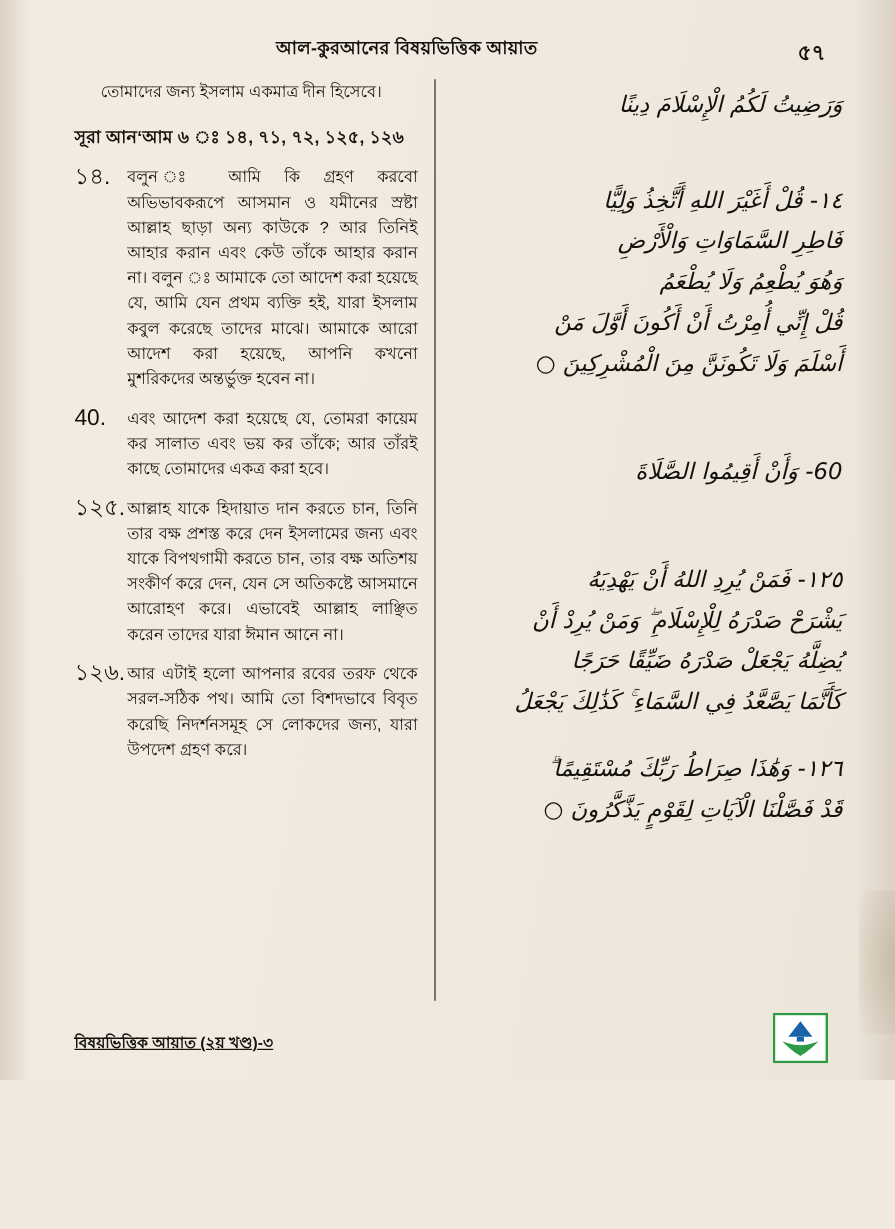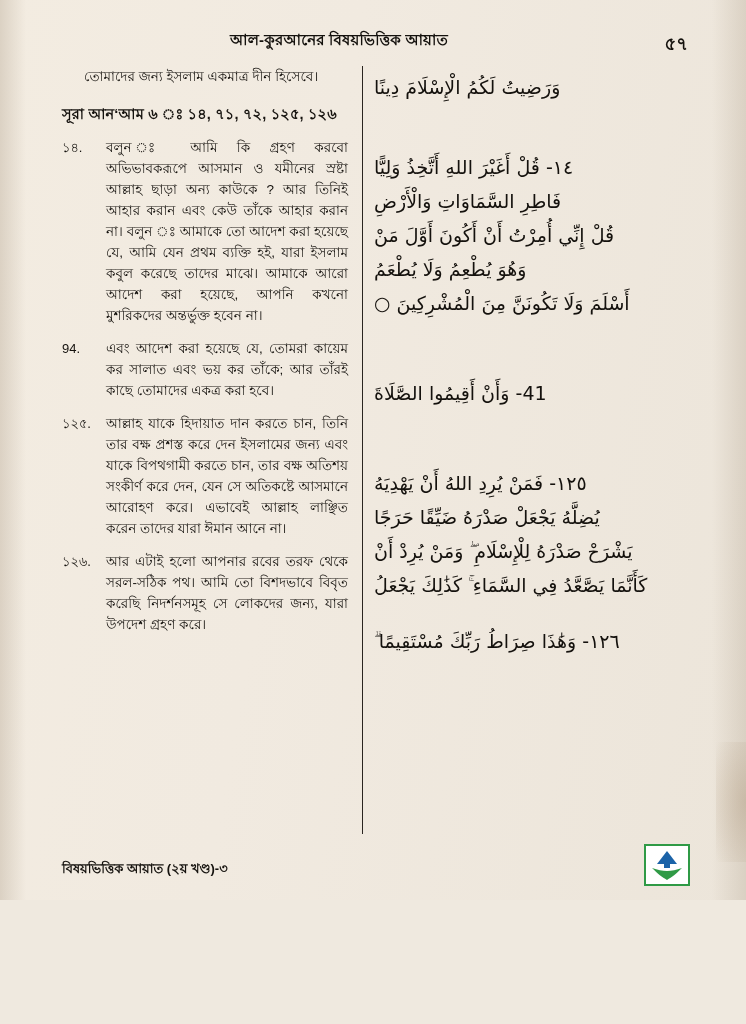--- a/index.html
+++ b/index.html
@@ -112,44 +112,45 @@
     font-weight: 700;
     margin: 16px 0 10px 0;
     letter-spacing: .2px;
   }
   .bn-item {
     display: flex;
     margin-bottom: 12px;
   }
   .bn-num {
     flex: 0 0 44px;
-    font-size: 13px;
+    font-size: 19px;
     line-height: 21px;
     padding-top: 0px;
     white-space: nowrap;
   }
   .bn-text {
     flex: 1 1 auto;
     font-size: 13.5px;
     line-height: 21px;
     text-align: justify;
     text-justify: inter-word;
   }
 
   
   .col-ar {
     position: absolute;
     left: 312px;
     right: 0;
     top: 0;
     bottom: 0;
     direction: rtl;
-    text-align: left;
+    text-align: right;
     font-family: "DejaVu Sans", sans-serif;
     color: #14110d;
+    font-style: italic;
   }
   .ar-block {
     margin-bottom: 22px;
   }
   .ar-line {
     font-size: 19px;
     line-height: 34px;
     white-space: nowrap;
     letter-spacing: 0px;
   }
@@ -164,20 +165,21 @@
   .ar-b126 { }
 
   .footer {
     position: absolute;
     left: 62px;
     bottom: 20px;
     font-family: "Liberation Sans", sans-serif;
     font-size: 13px;
     font-weight: 600;
     color: #15120e;
+    text-decoration: underline;
   }
   .logo {
     position: absolute;
     right: 56px;
     bottom: 14px;
     width: 46px;
     height: 42px;
   }
   .logo svg { display: block; }
 </style>
@@ -203,21 +205,21 @@
 
       <div class="bn-surah">সূরা আন‘আম ৬ ঃ ১৪, ৭১, ৭২, ১২৫, ১২৬</div>
 
       <div class="bn-item">
         <div class="bn-num">১৪.</div>
         <div class="bn-text">বলুন ঃ আমি কি গ্রহণ করবো অভিভাবকরূপে আসমান ও যমীনের স্রষ্টা আল্লাহ ছাড়া অন্য কাউকে ? আর তিনিই আহার করান এবং কেউ তাঁকে আহার করান না। বলুন ঃ আমাকে তো আদেশ করা হয়েছে যে, আমি যেন প্রথম ব্যক্তি হই, যারা ইসলাম কবুল করেছে তাদের মাঝে। আমাকে আরো আদেশ করা হয়েছে, আপনি কখনো মুশরিকদের অন্তর্ভুক্ত হবেন না।</div>
       </div>
 
 
       <div class="bn-item">
-        <div class="bn-num">94.</div>
+        <div class="bn-num">40.</div>
         <div class="bn-text">এবং আদেশ করা হয়েছে যে, তোমরা কায়েম কর সালাত এবং ভয় কর তাঁকে; আর তাঁরই কাছে তোমাদের একত্র করা হবে।</div>
       </div>
 
       <div class="bn-item">
         <div class="bn-num">১২৫.</div>
         <div class="bn-text">আল্লাহ যাকে হিদায়াত দান করতে চান, তিনি তার বক্ষ প্রশস্ত করে দেন ইসলামের জন্য এবং যাকে বিপথগামী করতে চান, তার বক্ষ অতিশয় সংকীর্ণ করে দেন, যেন সে অতিকষ্টে আসমানে আরোহণ করে। এভাবেই আল্লাহ লাঞ্ছিত করেন তাদের যারা ঈমান আনে না।</div>
       </div>
 
       <div class="bn-item">
         <div class="bn-num">১২৬.</div>
@@ -228,39 +230,40 @@
 
     <div class="col-ar">
 
       <div class="ar-block ar-top">
         <div class="ar-line">وَرَضِيتُ لَكُمُ الْإِسْلَامَ دِينًا</div>
       </div>
 
       <div class="ar-block ar-b14">
         <div class="ar-line">١٤- قُلْ أَغَيْرَ اللهِ أَتَّخِذُ وَلِيًّا</div>
         <div class="ar-line">فَاطِرِ السَّمَاوَاتِ وَالْأَرْضِ</div>
+        <div class="ar-line">وَهُوَ يُطْعِمُ وَلَا يُطْعَمُ</div>
         <div class="ar-line">قُلْ إِنِّي أُمِرْتُ أَنْ أَكُونَ أَوَّلَ مَنْ</div>
-        <div class="ar-line">وَهُوَ يُطْعِمُ وَلَا يُطْعَمُ</div>
         <div class="ar-line">أَسْلَمَ وَلَا تَكُونَنَّ مِنَ الْمُشْرِكِينَ ○</div>
       </div>
 
 
       <div class="ar-block ar-b72">
-        <div class="ar-line">41- وَأَنْ أَقِيمُوا الصَّلَاةَ</div>
+        <div class="ar-line">60- وَأَنْ أَقِيمُوا الصَّلَاةَ</div>
       </div>
 
       <div class="ar-block ar-b125">
         <div class="ar-line">١٢٥- فَمَنْ يُرِدِ اللهُ أَنْ يَهْدِيَهُ</div>
+        <div class="ar-line">يَشْرَحْ صَدْرَهُ لِلْإِسْلَامِ ۖ وَمَنْ يُرِدْ أَنْ</div>
         <div class="ar-line">يُضِلَّهُ يَجْعَلْ صَدْرَهُ ضَيِّقًا حَرَجًا</div>
-        <div class="ar-line">يَشْرَحْ صَدْرَهُ لِلْإِسْلَامِ ۖ وَمَنْ يُرِدْ أَنْ</div>
         <div class="ar-line">كَأَنَّمَا يَصَّعَّدُ فِي السَّمَاءِ ۚ كَذَٰلِكَ يَجْعَلُ</div>
       </div>
 
       <div class="ar-block ar-b126">
         <div class="ar-line">١٢٦- وَهَٰذَا صِرَاطُ رَبِّكَ مُسْتَقِيمًا ۗ</div>
+        <div class="ar-line">قَدْ فَصَّلْنَا الْآيَاتِ لِقَوْمٍ يَذَّكَّرُونَ ○</div>
       </div>
 
     </div>
 
   </div>
 
   <div class="footer">বিষয়ভিত্তিক আয়াত (২য় খণ্ড)-৩</div>
 
   <div class="logo">
     <svg width="46" height="42" viewBox="0 0 46 42" xmlns="http://www.w3.org/2000/svg">

